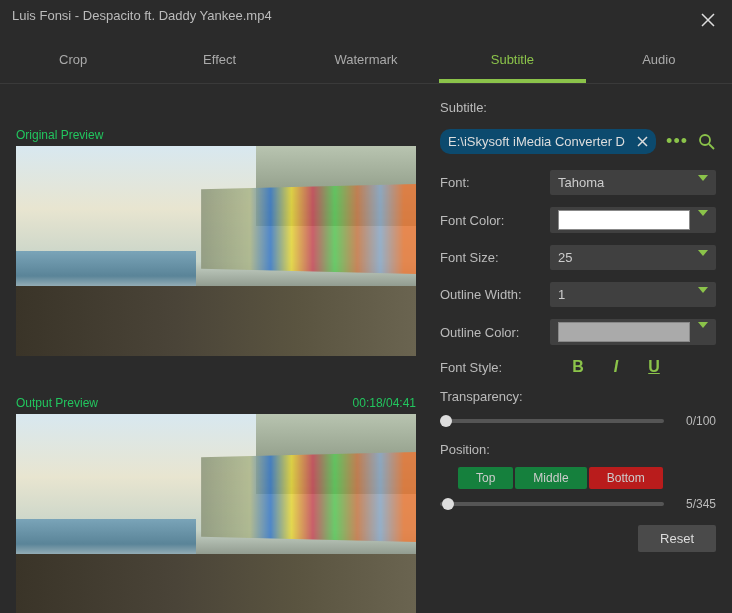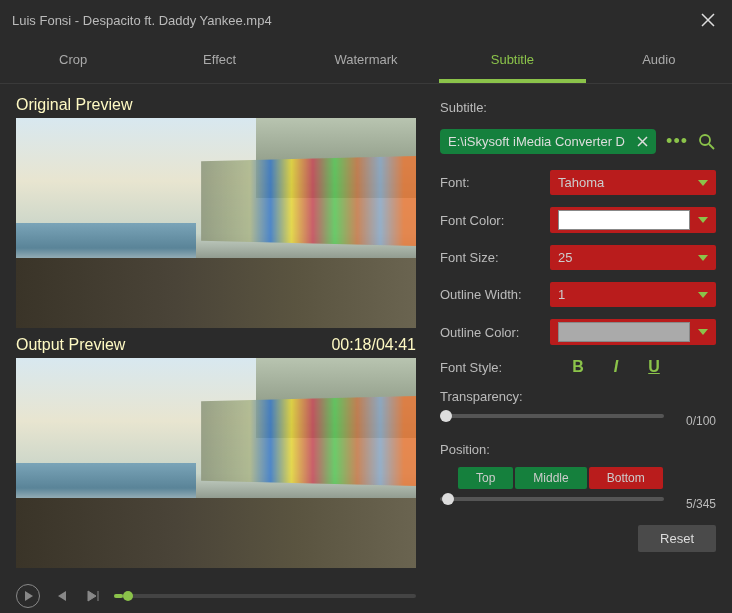--- a/index.html
+++ b/index.html
@@ -1,60 +1,60 @@
 <!DOCTYPE html>
 <html><head>
 <meta charset="utf-8">
 <style>
 * { margin: 0; padding: 0; box-sizing: border-box; }
 body { font-family: Tahoma, Arial, sans-serif; background: #2b2b2b; color: #ccc; width: 732px; height: 613px; overflow: hidden; font-size: 13px; }
-.titlebar { display: flex; align-items: center; justify-content: space-between; padding: 8px 12px; }
+.titlebar { display: flex; align-items: flex-start; justify-content: space-between; padding: 8px 12px; }
 .title { color: #bbb; }
 .close-x { color: #ddd; font-size: 20px; width: 24px; height: 24px; display: flex; align-items: center; justify-content: center; cursor: pointer; }
 .tabs { display: flex; border-bottom: 1px solid #3a3a3a; }
 .tab { flex: 1; text-align: center; padding: 12px 16px; color: #aaa; cursor: pointer; border-bottom: 4px solid transparent; }
 .tab.active { color: #8bc34a; border-bottom-color: #8bc34a; }
 .main { display: flex; padding: 12px 16px 0 16px; gap: 24px; }
 .left { width: 400px; }
 .previews { }
-.preview-label { color: #fef9c3; font-size: 16px; margin-bottom: 4px; }
+.preview-label { color: #22c55e; font-size: 12px; margin-bottom: 4px; margin-top: 32px; }
 .preview-box { width: 100%; height: 210px; background: #222; position: relative; margin-bottom: 8px; overflow: hidden; }
 .sky { position: absolute; inset: 0; background: linear-gradient(to bottom, #d8e8f0 0%, #e8e5d0 30%, #c8d4c8 55%, #6b7468 75%, #4a4438 100%); }
 .ocean { position: absolute; left: 0; bottom: 55px; width: 45%; height: 50px; background: linear-gradient(to bottom, #7aa4b8 0%, #5a8498 50%, #e8e8e0 100%); }
 .beach { position: absolute; left: 0; bottom: 0; width: 100%; height: 70px; background: linear-gradient(to right, #3a3428 0%, #4a4438 40%, #5a5440 70%, #6a6450 100%); }
 .wall { position: absolute; right: 0; top: 38px; width: 62%; height: 90px; background: linear-gradient(to right, #8a9478 0%, #aab488 25%, #3878c8 35%, #e8d838 45%, #c84858 55%, #58c858 65%, #c87848 75%, #8aa8c8 85%, #e87838 95%); opacity: 0.85; transform: perspective(400px) rotateY(-12deg); transform-origin: right; }
 .buildings { position: absolute; right: 0; top: 0; width: 40%; height: 80px; background: linear-gradient(to bottom, #b8c4b0 0%, #98a490 50%, #788468 100%); }
 .playback { display: flex; align-items: center; gap: 10px; padding: 8px 0 14px 0; }
 .pb-btn { width: 22px; height: 22px; color: #888; display: flex; align-items: center; justify-content: center; cursor: pointer; }
 .play-circle { width: 24px; height: 24px; border: 1.5px solid #888; border-radius: 50%; display: flex; align-items: center; justify-content: center; }
 .play-tri { width: 0; height: 0; border-top: 5px solid transparent; border-bottom: 5px solid transparent; border-left: 8px solid #888; margin-left: 2px; }
 .scrub { flex: 1; height: 4px; background: #444; position: relative; border-radius: 2px; }
 .scrub-prog { position: absolute; left: 0; top: 0; height: 100%; width: 3%; background: #8bc34a; border-radius: 2px; }
 .scrub-dot { position: absolute; left: 3%; top: -3px; width: 10px; height: 10px; background: #8bc34a; border-radius: 50%; }
 .right { flex: 1; padding-top: 4px; }
 .field-label { color: #bbb; margin-bottom: 14px; }
 .subtitle-input-row { display: flex; align-items: center; gap: 10px; margin-bottom: 16px; }
-.input-box { flex: 1; background: #15803d; color: #ddd; padding: 5px 8px; display: flex; align-items: center; justify-content: space-between; border-radius: 4px; }
+.input-box { flex: 1; background: #0c4a6e; color: #ddd; padding: 5px 8px; display: flex; align-items: center; justify-content: space-between; border-radius: 10px; }
 .clear-x { color: #ccc; font-size: 14px; cursor: pointer; }
 .dots { color: #8bc34a; font-size: 18px; cursor: pointer; letter-spacing: 1px; }
 .search-ic { color: #8bc34a; cursor: pointer; }
 .row { display: flex; align-items: center; margin-bottom: 12px; }
 .row-label { width: 110px; color: #bbb; }
-.dropdown { flex: 1; background: #b91c1c; padding: 5px 8px; display: flex; align-items: center; justify-content: space-between; cursor: pointer; border-radius: 2px; }
+.dropdown { flex: 1; background: #404040; padding: 5px 8px; display: flex; align-items: flex-start; justify-content: space-between; cursor: pointer; border-radius: 2px; }
 .dd-arrow { width: 0; height: 0; border-left: 5px solid transparent; border-right: 5px solid transparent; border-top: 6px solid #8bc34a; }
 .color-swatch { flex: 1; height: 20px; border: 1px solid #888; }
 .color-swatch.white { background: #fff; }
 .color-swatch.gray { background: #aaa; }
 .font-style-row { display: flex; gap: 18px; margin-left: 18px; }
 .fs-btn { width: 20px; height: 20px; color: #8bc34a; font-weight: bold; font-size: 16px; display: flex; align-items: center; justify-content: center; cursor: pointer; }
 .fs-italic { font-style: italic; }
 .fs-under { text-decoration: underline; }
 .slider-row { margin-bottom: 14px; }
 .slider-label { color: #bbb; margin-bottom: 10px; }
-.slider-wrap { display: flex; gap: 12px; }
+.slider-wrap { display: flex; align-items: center; gap: 12px; }
 .slider-track { flex: 1; height: 4px; background: #555; border-radius: 2px; position: relative; }
 .slider-dot { position: absolute; top: -4px; width: 12px; height: 12px; background: #ddd; border-radius: 50%; }
 .slider-val { color: #bbb; font-size: 12px; min-width: 40px; text-align: right; }
 .pos-btns { display: flex; gap: 2px; margin: 6px 0 8px 18px; }
 .pos-btn { padding: 4px 18px; background: #15803d; color: #ccc; cursor: pointer; font-size: 12px; border-radius: 2px; }
 .pos-btn.active { background: #b91c1c; }
 .reset-row { display: flex; justify-content: flex-end; margin-top: 10px; }
 .reset-btn { background: #4a4a4a; color: #ddd; padding: 6px 22px; cursor: pointer; border-radius: 2px; }
 .icon-svg { display: block; }
 .output-label-row { display: flex; justify-content: space-between; align-items: flex-end; }

